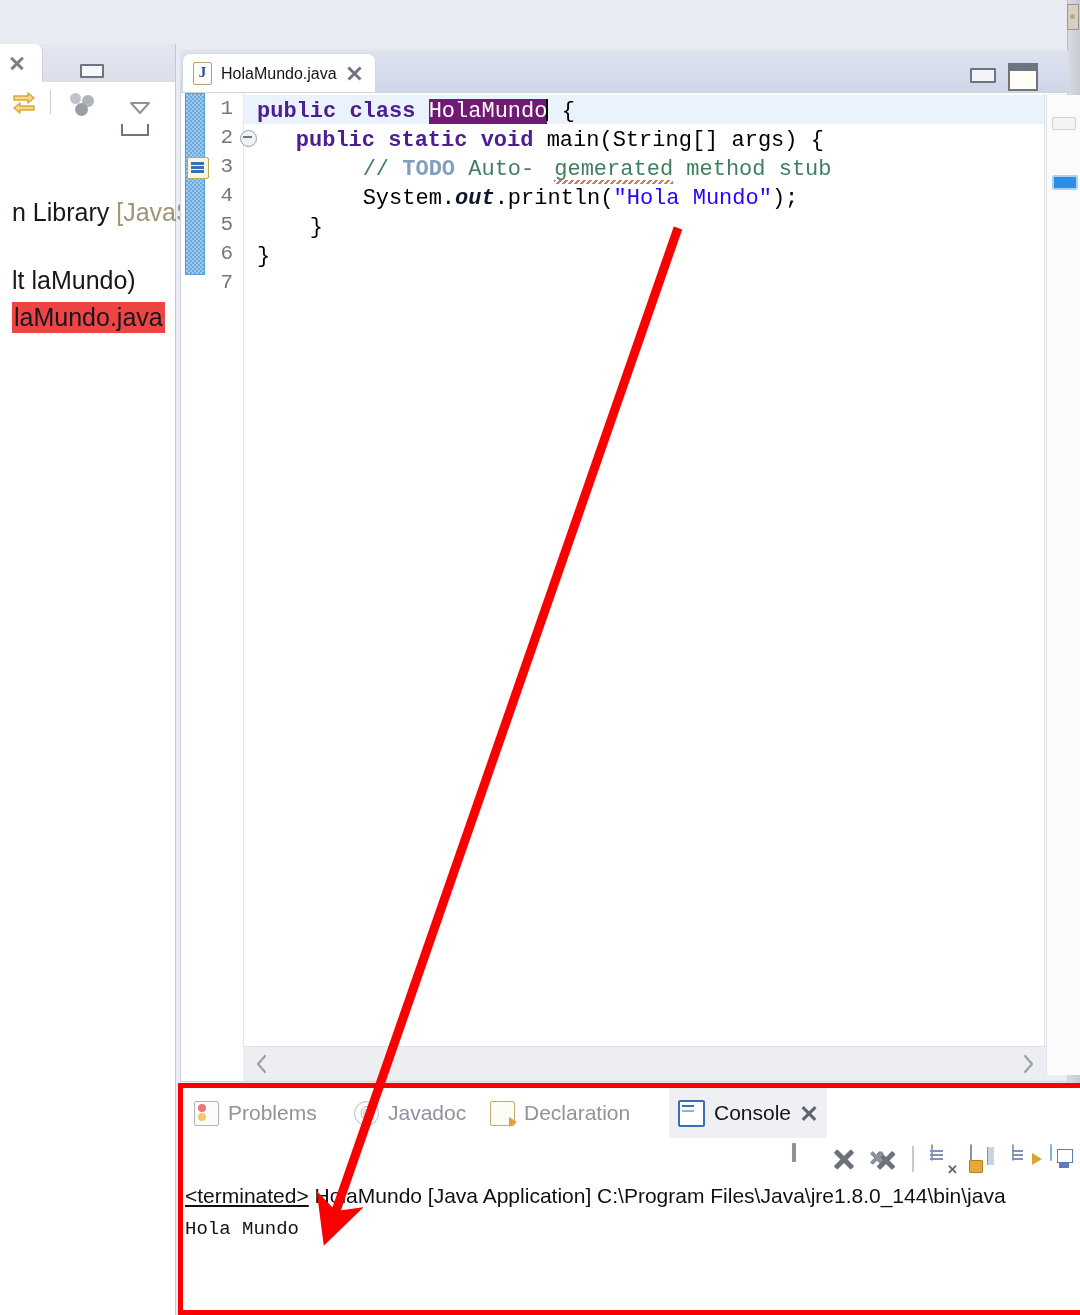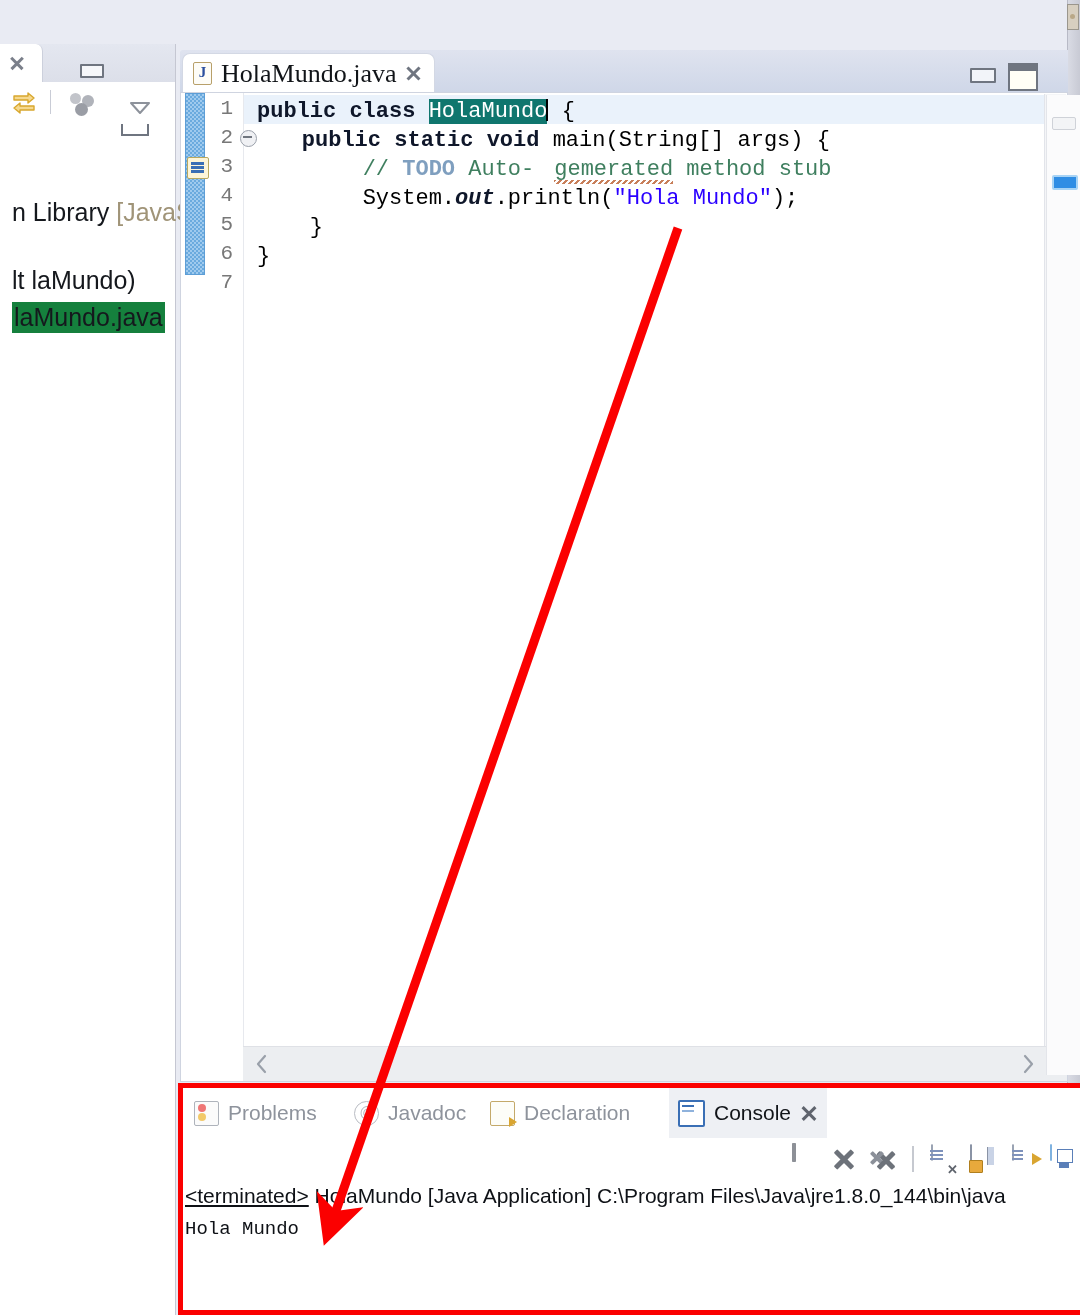--- a/index.html
+++ b/index.html
@@ -162,21 +162,21 @@
     position: absolute;
     white-space: nowrap;
     left: 12px;
     font-size: 25px;
   }
   .pe-row-lib  { top: 68px; color:#15181d; }
   .pe-row-lib .dim { color:#a09478; }
   .pe-row-pkg  { top: 136px; }
   .pe-row-file {
     top: 172px;
-    background: #15803d;
+    background: #ef4444;
     padding: 1px 2px;
   }
 
   
   #editor-part {
     position: absolute;
     left: 180px; top: 50px;
     width: 888px; height: 1032px;
     background: #e9ecf4;
   }
@@ -195,23 +195,22 @@
     display: flex;
     align-items: center;
     gap: 9px;
     background: #ffffff;
     border-top-left-radius: 8px;
     border-top-right-radius: 8px;
     border: 1px solid #d3d8e4;
     border-bottom: none;
   }
   .ed-tab-label {
-    font-size: 26px;
+    font-size: 16px;
     color: #111418;
-    font-family: Liberation Serif, serif;
   }
   .java-file-icon {
     position: relative;
     width: 17px; height: 21px;
     background: #fdfcf7;
     border: 1.6px solid #b8a06a;
     border-radius: 2px;
     flex: none;
   }
   .java-file-icon::after {
@@ -345,26 +344,26 @@
     font-size: 22px;
     line-height: 29px;
     color: #000000;
   }
   .line-hl {
     position: absolute;
     left: 62px; right: 22px;
     height: 29px;
     background: #eaf2fb;
   }
-  .kw       { color: #0f172a; font-weight: bold; margin-top: 24px; }
+  .kw       { color: #4c1d95; font-weight: bold; margin-top: 24px; }
   .str      { color: #2a00ff; }
   .cmt      { color: #3f7f5f; }
   .todo     { color: #7f9fbf; font-weight: bold; }
   .fieldit  { color: #0f172a; font-style: italic; font-weight: bold; }
-  .sel      { background: #0f766e; color: #ffffff; }
+  .sel      { background: #701a75; color: #ffffff; }
   .caret    { display:inline-block; width:2px; height:22px; background:#000; vertical-align:-4px; margin-left:-1px;}
   .squiggle {
     border-bottom: 2px solid transparent;
     background-image:
       repeating-linear-gradient(135deg,#c87f5a 0 2px,transparent 2px 4px);
     background-size: 6px 4px;
     background-repeat: repeat-x;
     background-position: 0 100%;
     padding-bottom: 2px;
     margin-left: 20px;
@@ -740,21 +739,21 @@
         <div class="lineno" style="top:62px;">3</div>
         <div class="lineno" style="top:91px;">4</div>
         <div class="lineno" style="top:120px;">5</div>
         <div class="lineno" style="top:149px;">6</div>
         <div class="lineno" style="top:178px;">7</div>
       </div>
 
       <div class="codearea">
         <div class="codeline" style="top:4px; left:14px;"><span class="kw">public class </span><span class="sel">HolaMundo</span><span class="caret"></span><span> {</span></div>
 
-        <div class="codeline" style="top:33px; left:6px;">    <span class="kw">public static void</span><span> main(String[] args) {</span></div>
+        <div class="codeline" style="top:33px; left:0;">    <span class="kw">public static void</span><span> main(String[] args) {</span></div>
 
         <div class="codeline cmt" style="top:62px; left:14px;">        <span>// </span><span class="todo">TODO </span><span>Auto-</span><span class="squiggle">gemerated</span><span> method stub</span></div>
 
         <div class="codeline" style="top:91px; left:14px;">        <span>System.</span><span class="fieldit">out</span><span>.println(</span><span class="str">"Hola Mundo"</span><span>);</span></div>
 
         <div class="codeline" style="top:120px; left:14px;">    }</div>
         <div class="codeline" style="top:149px; left:14px;">}</div>
       </div>
 
       <div class="v-scroll">

